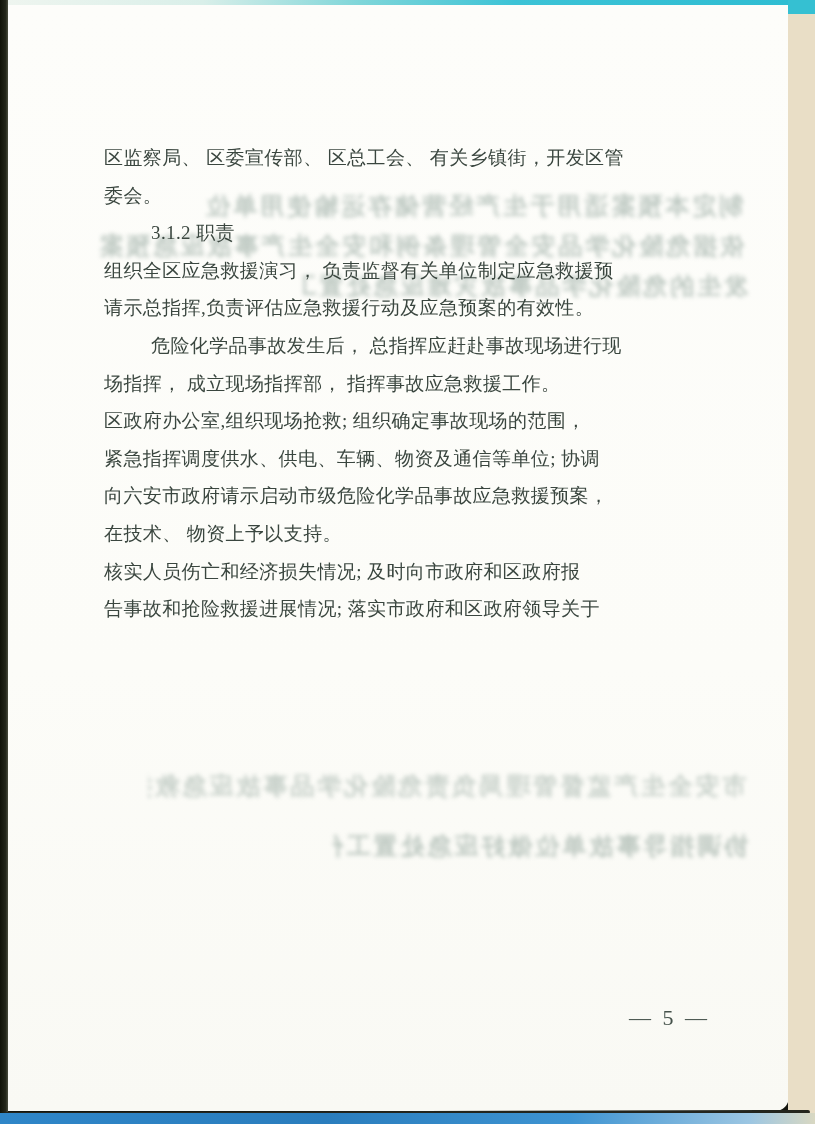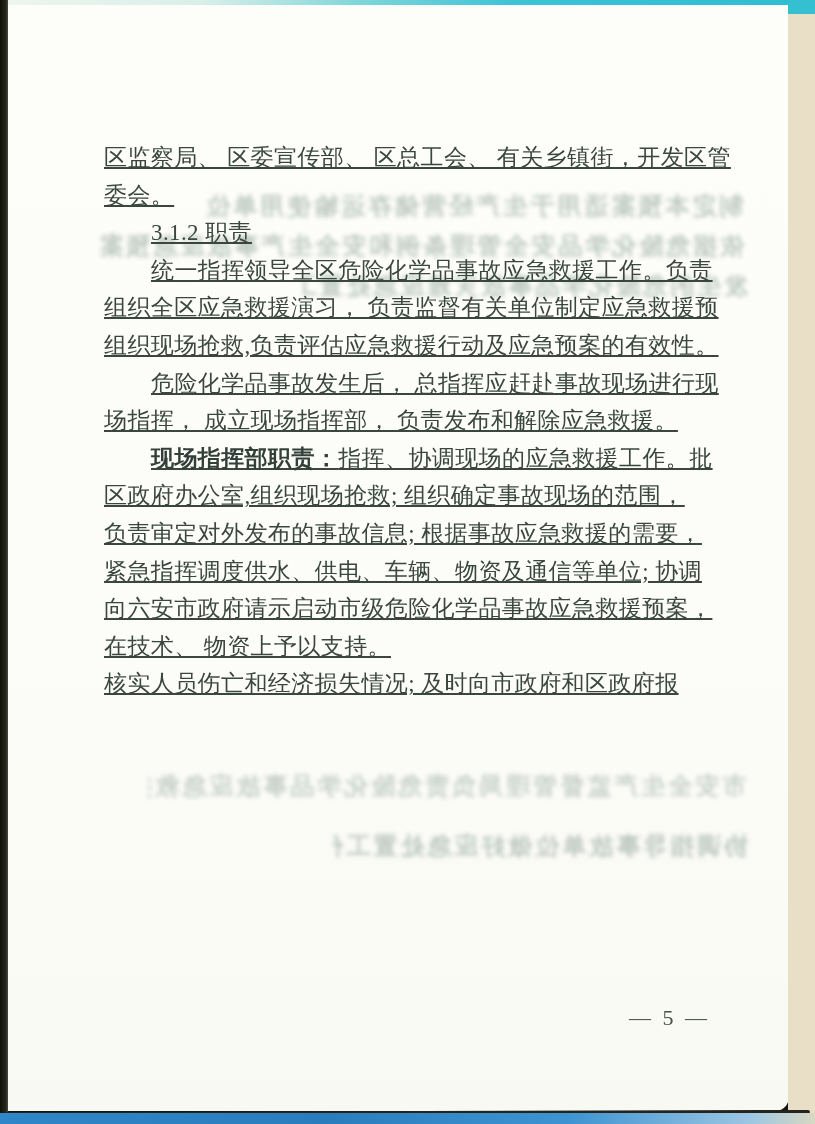--- a/index.html
+++ b/index.html
@@ -59,24 +59,23 @@
   
   .textblock {
     position: absolute;
     left: 96px; top: 135px;
     width: 606px;
     color: #3a463f;
   }
   .line {
     height: 37.6px;
     line-height: 37.6px;
-    font-size: 23px;
+    font-size: 19px;
     letter-spacing: 0.4px;
     white-space: nowrap;
-    text-decoration: underline;
   }
   .line .lead { font-weight: bold; color: #33403a; }
   .ind { padding-left: 47px; }
   .pageno {
     position: absolute;
     left: 96px; top: 1001px;
     width: 606px;
     text-align: right;
     padding-right: 8px;
     font-size: 22px;
@@ -107,34 +106,30 @@
     <div class="bleed" style="left:175px; top:186px; width:560px;">制定本预案适用于生产经营储存运输使用单位</div>
     <div class="bleed" style="left:88px;  top:226px; width:648px;">依据危险化学品安全管理条例和安全生产事故应急预案</div>
     <div class="bleed" style="left:295px; top:266px; width:445px;">发生的危险化学品事故灾难应急处置工作</div>
     <div class="bleed" style="left:140px; top:766px; width:598px; opacity:.42;">市安全生产监督管理局负责危险化学品事故应急救援组织</div>
     <div class="bleed" style="left:325px; top:826px; width:415px;">协调指导事故单位做好应急处置工作</div>
 
     <div class="textblock">
       <div class="line">区监察局、 区委宣传部、 区总工会、 有关乡镇街，开发区管</div>
       <div class="line">委会。</div>
       <div class="line ind">3.1.2 职责</div>
-      <div class="line ind">统一指挥领导全区危险化学品事故应急救援工作。负责</div>
       <div class="line">组织全区应急救援演习， 负责监督有关单位制定应急救援预</div>
-      <div class="line">组织现场抢救,负责评估应急救援行动及应急预案的有效性。</div>
+      <div class="line">请示总指挥,负责评估应急救援行动及应急预案的有效性。</div>
       <div class="line ind">危险化学品事故发生后， 总指挥应赶赴事故现场进行现</div>
-      <div class="line">场指挥， 成立现场指挥部， 负责发布和解除应急救援。</div>
-      <div class="line ind">
-        <span class="lead">现场指挥部职责：</span><span>指挥、协调现场的应急救援工作。批</span>
-      </div>
+      <div class="line">场指挥， 成立现场指挥部， 指挥事故应急救援工作。</div>
       <div class="line">区政府办公室,组织现场抢救; 组织确定事故现场的范围，</div>
-      <div class="line">负责审定对外发布的事故信息; 根据事故应急救援的需要，</div>
       <div class="line">紧急指挥调度供水、供电、车辆、物资及通信等单位; 协调</div>
       <div class="line">向六安市政府请示启动市级危险化学品事故应急救援预案，</div>
       <div class="line">在技术、 物资上予以支持。</div>
       <div class="line">核实人员伤亡和经济损失情况; 及时向市政府和区政府报</div>
+      <div class="line">告事故和抢险救援进展情况; 落实市政府和区政府领导关于</div>
     </div>
 
     <div class="pageno">— 5 —</div>
   </div>
 
   <div class="edge-top"></div>
   <div class="edge-left"></div>
   <div class="edge-right"></div>
   <div class="edge-right-top"></div>
   <div class="edge-bottom-line"></div>

